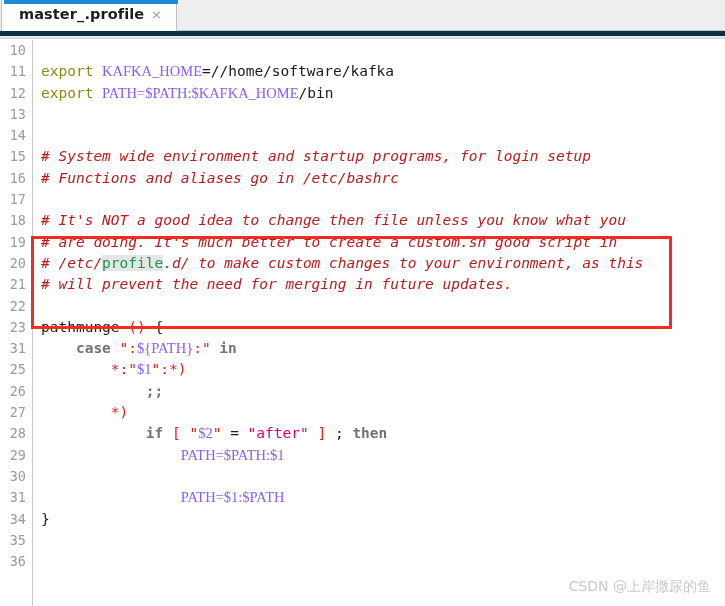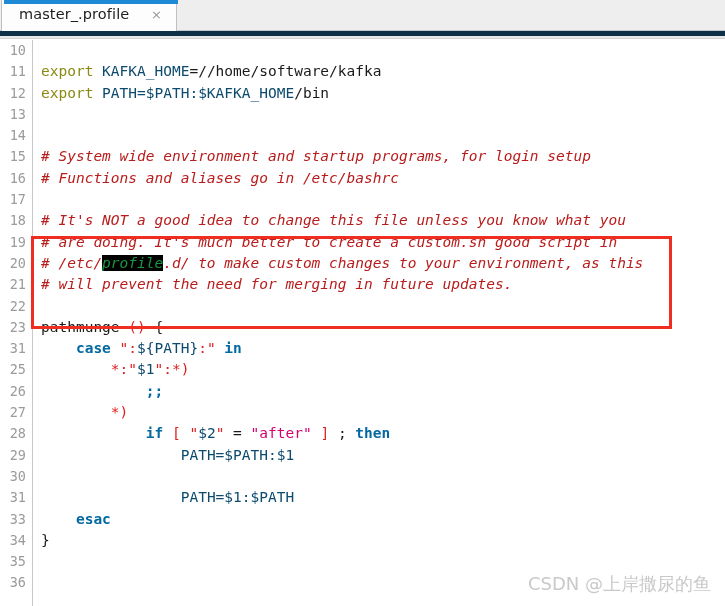--- a/index.html
+++ b/index.html
@@ -42,21 +42,21 @@
     width: 174px;
     height: 4px;
     background: #1e8ad6;
   }
   .tab-label {
     position: absolute;
     left: 17px;
     top: 6px;
     font-family: "DejaVu Sans", sans-serif;
     font-size: 14.5px;
-    font-weight: normal;
+    font-weight: bold;
     color: #1d1d1d;
     white-space: nowrap;
     letter-spacing: 0.1px;
   }
   .tab-close {
     position: absolute;
     right: 13px;
     top: 8px;
     width: 13px;
     height: 13px;
@@ -129,47 +129,47 @@
   }
   .code {
     position: absolute;
     left: 41px;
     white-space: pre;
   }
 
   
   .t-plain   { color: #1a1a1a; }
   .t-comment { color: #b91c1c; font-style: italic; }
-  .t-kw      { color: #0369a1; font-weight: bold; }
+  .t-kw      { color: #737373; font-weight: bold; }
   .t-builtin { color: #8a8a12; }
-  .t-var     { color: #0c4a6e; }
+  .t-var     { color: #8b5cf6; font-family: Liberation Serif, serif; }
   .t-punct   { color: #e02020; }
   .t-str     { color: #d4006e; }
-  .t-hl      { background: #000000; color: #1a9641; font-style: italic; }
+  .t-hl      { background: #e5e5e5; color: #1a9641; }
 
   
   .redbox {
     position: absolute;
     left: 31px;
     top: 196px;
     width: 641px;
     height: 93px;
     border: 3px solid #ef2d20;
     box-sizing: border-box;
     pointer-events: none;
   }
 
   
   .watermark {
     position: absolute;
     right: 14px;
     bottom: 10px;
     color: #c9c9c9;
     font-family: "DejaVu Sans", sans-serif;
-    font-size: 18px;
+    font-size: 14px;
     white-space: nowrap;
     user-select: none;
   }
 </style>
 </head>
 <body>
 
 <div class="tabbar">
   <div class="tab">
     <div class="tab-accent"></div>
@@ -184,34 +184,33 @@
   <div class="gutter"></div>
   <div class="code-rows" id="code-rows">
       <div class="row"><span class="ln">10</span><span class="code"></span></div>
       <div class="row"><span class="ln">11</span><span class="code"><span class="t-builtin">export </span><span class="t-var">KAFKA_HOME</span><span class="t-plain">=//home/software/kafka</span></span></div>
       <div class="row"><span class="ln">12</span><span class="code"><span class="t-builtin">export </span><span class="t-var">PATH=$PATH:$KAFKA_HOME</span><span class="t-plain">/bin</span></span></div>
       <div class="row"><span class="ln">13</span><span class="code"></span></div>
       <div class="row"><span class="ln">14</span><span class="code"></span></div>
       <div class="row"><span class="ln">15</span><span class="code"><span class="t-comment"># System wide environment and startup programs, for login setup</span></span></div>
       <div class="row"><span class="ln">16</span><span class="code"><span class="t-comment"># Functions and aliases go in /etc/bashrc</span></span></div>
       <div class="row"><span class="ln">17</span><span class="code"></span></div>
-      <div class="row"><span class="ln">18</span><span class="code"><span class="t-comment"># It's NOT a good idea to change this file unless you know what you</span></span></div>
+      <div class="row"><span class="ln">18</span><span class="code"><span class="t-comment"># It's NOT a good idea to change then file unless you know what you</span></span></div>
       <div class="row"><span class="ln">19</span><span class="code"><span class="t-comment"># are doing. It's much better to create a custom.sh good script in</span></span></div>
       <div class="row"><span class="ln">20</span><span class="code"><span class="t-comment"># /etc/</span><span class="t-hl">profile</span><span class="t-comment">.d/ to make custom changes to your environment, as this</span></span></div>
       <div class="row"><span class="ln">21</span><span class="code"><span class="t-comment"># will prevent the need for merging in future updates.</span></span></div>
       <div class="row"><span class="ln">22</span><span class="code"></span></div>
       <div class="row"><span class="ln">23</span><span class="code"><span class="t-plain">pathmunge </span><span class="t-punct">()</span><span class="t-plain"> {</span></span></div>
       <div class="row"><span class="ln">31</span><span class="code"><span class="t-plain">    </span><span class="t-kw">case</span><span class="t-plain"> </span><span class="t-punct">":</span><span class="t-var">${PATH}</span><span class="t-punct">:"</span><span class="t-plain"> </span><span class="t-kw">in</span></span></div>
       <div class="row"><span class="ln">25</span><span class="code"><span class="t-plain">        </span><span class="t-punct">*:</span><span class="t-punct">"</span><span class="t-var">$1</span><span class="t-punct">"</span><span class="t-punct">:*)</span></span></div>
       <div class="row"><span class="ln">26</span><span class="code"><span class="t-plain">            </span><span class="t-kw">;;</span></span></div>
       <div class="row"><span class="ln">27</span><span class="code"><span class="t-plain">        </span><span class="t-punct">*)</span></span></div>
       <div class="row"><span class="ln">28</span><span class="code"><span class="t-plain">            </span><span class="t-kw">if</span><span class="t-plain"> </span><span class="t-punct">[</span><span class="t-plain"> </span><span class="t-punct">"</span><span class="t-var">$2</span><span class="t-punct">"</span><span class="t-plain"> = </span><span class="t-str">"after"</span><span class="t-plain"> </span><span class="t-punct">]</span><span class="t-plain"> ; </span><span class="t-kw">then</span></span></div>
       <div class="row"><span class="ln">29</span><span class="code"><span class="t-plain">                </span><span class="t-var">PATH=$PATH:$1</span></span></div>
       <div class="row"><span class="ln">30</span></div>
       <div class="row"><span class="ln">31</span><span class="code"><span class="t-plain">                </span><span class="t-var">PATH=$1:$PATH</span></span></div>
-      <div class="row"><span class="ln">33</span><span class="code"><span class="t-plain">    </span><span class="t-kw">esac</span></span></div>
       <div class="row"><span class="ln">34</span><span class="code"><span class="t-plain">}</span></span></div>
       <div class="row"><span class="ln">35</span><span class="code"></span></div>
       <div class="row"><span class="ln">36</span><span class="code"></span></div>
     </div>
   <div class="redbox"></div>
   <div class="watermark">CSDN @上岸撒尿的鱼</div>
 </div>
 
 </body></html>

